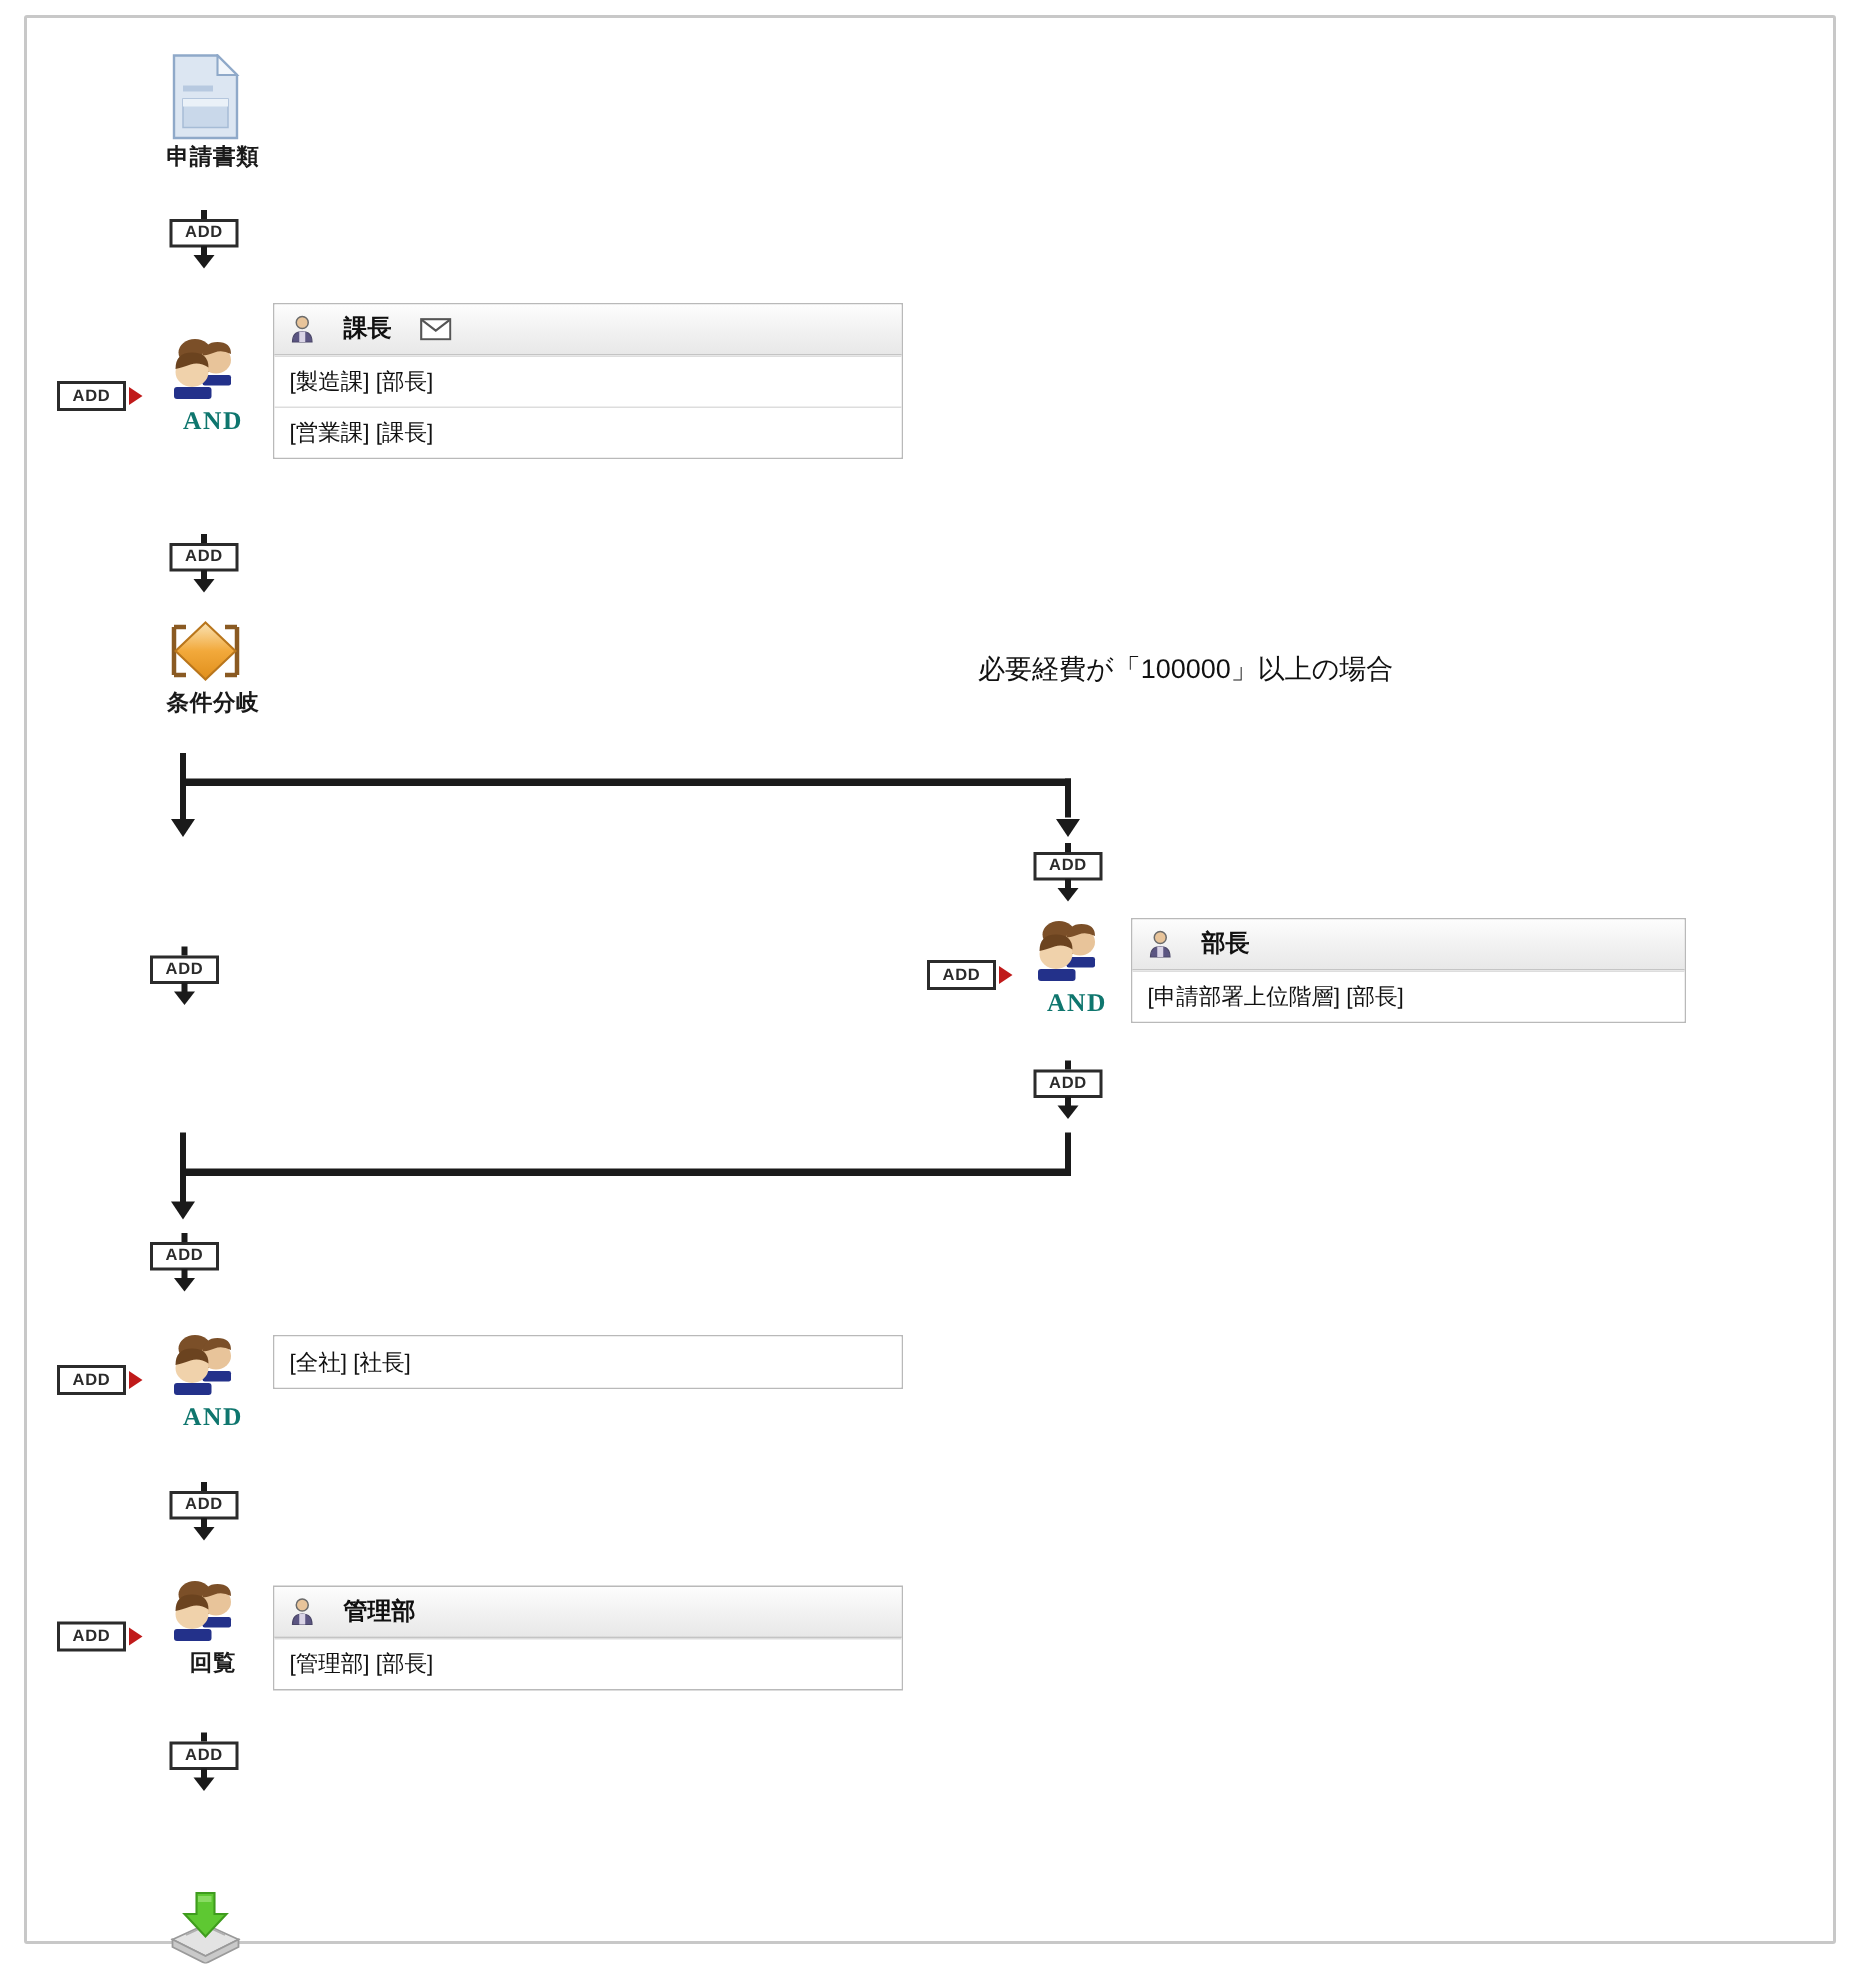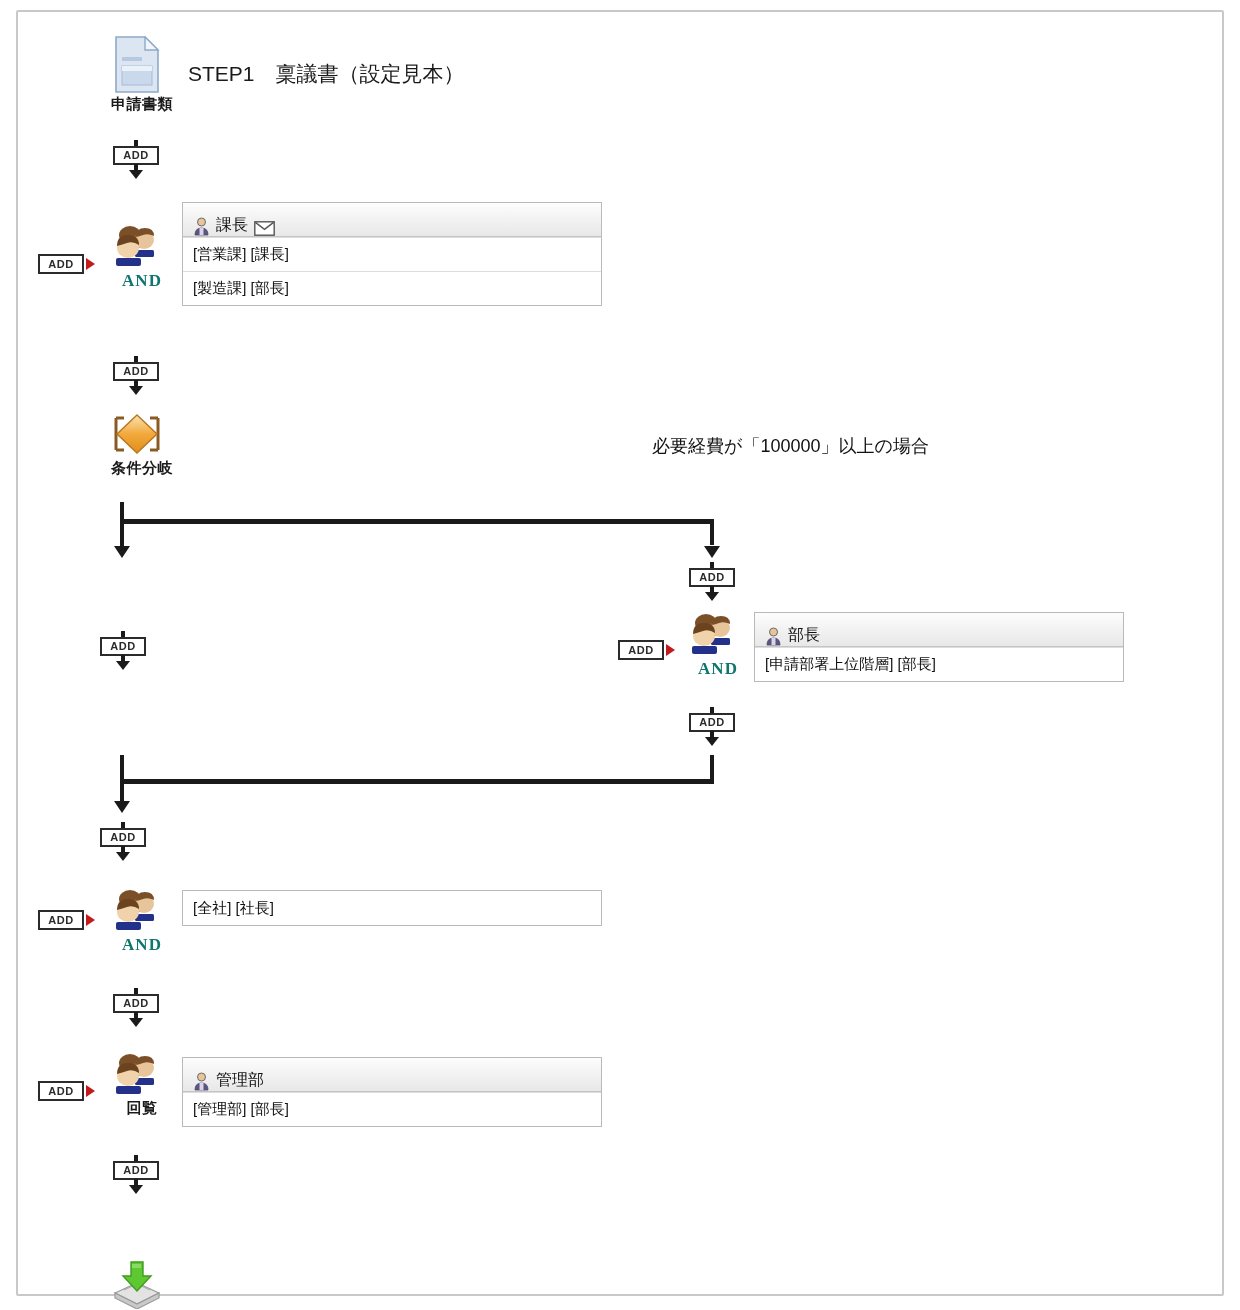--- a/index.html
+++ b/index.html
@@ -122,24 +122,25 @@
   .card{
     position:absolute;
     border:1px solid #b9b9b9;
     background:#fff;
     box-sizing:border-box;
   }
   .card .hdr{
     height:34px;
     background:linear-gradient(to bottom,#fdfdfd 0%,#f1f1f1 55%,#e8e8e8 100%);
     border-bottom:1px solid #c4c4c4;
-    display:flex;align-items:flex-end;
+    display:flex;align-items:center;
     padding:0 10px;
     box-sizing:border-box;
-    gap:6px;
+    gap:19px;
+    font-weight:bold;
   }
   .card .hdr .title{
     font-size:16px;color:#111;
     white-space:nowrap;
   }
   .card .row{
     height:34px;
     display:flex;align-items:center;
     padding:0 10px;
     box-sizing:border-box;
@@ -190,21 +191,20 @@
         <path d="M2 1 H31 L44 14 V56 H2 Z" fill="#dce6f2" stroke="#8fa9c9" stroke-width="1.6"></path>
         <path d="M31 1 L31 14 L44 14 Z" fill="#f2f6fb" stroke="#8fa9c9" stroke-width="1.4"></path>
         <rect x="8" y="21" width="20" height="4" fill="#b7c9e0"></rect>
         <rect x="8" y="30" width="30" height="19" fill="#c9d8ea" stroke="#a6bcd6" stroke-width="1"></rect>
         <rect x="8" y="30" width="30" height="5" fill="#eaf1f8"></rect>
       </svg>
     </span>
     <span class="caption">申請書類</span>
   </div>
 
-  <div class="step-title" style="left:188px;top:60px;">STEP1　稟議書（設定見本）</div>
 
   <div class="add-v" style="left:113px;top:140px;">
     <span class="stub-top"></span>
     <span class="box">ADD</span>
     <span class="stub-bot"></span>
     <span class="head"></span>
   </div>
 
   <div class="add-h" style="left:38px;top:254px;">
     <span class="box">ADD</span>
@@ -235,22 +235,22 @@
         <circle cx="8.5" cy="5" r="4" fill="#e8c49a" stroke="#6b6b6b" stroke-width="1"></circle>
         <path d="M2 18 q0 -7 6.5 -7 q6.5 0 6.5 7 z" fill="#5b5582" stroke="#4a4668" stroke-width="0.8"></path>
         <rect x="6.5" y="11" width="4" height="7" fill="#d9d4e6"></rect>
       </svg>
       <span class="title">課長</span>
       <svg class="mail-icon" viewBox="0 0 21 15">
         <rect x="0.8" y="0.8" width="19.4" height="13.4" fill="#fff" stroke="#555" stroke-width="1.4"></rect>
         <path d="M1.4 1.4 L10.5 8.4 L19.6 1.4" fill="none" stroke="#555" stroke-width="1.4"></path>
       </svg>
     </div>
+    <div class="row">[製造課] [部長]</div>
     <div class="row">[営業課] [課長]</div>
-    <div class="row">[製造課] [部長]</div>
   </div>
 
   <div class="add-v" style="left:113px;top:356px;">
     <span class="stub-top"></span>
     <span class="box">ADD</span>
     <span class="stub-bot"></span>
     <span class="head"></span>
   </div>
 
   <div class="iconstack" style="left:92px;top:412px;">

